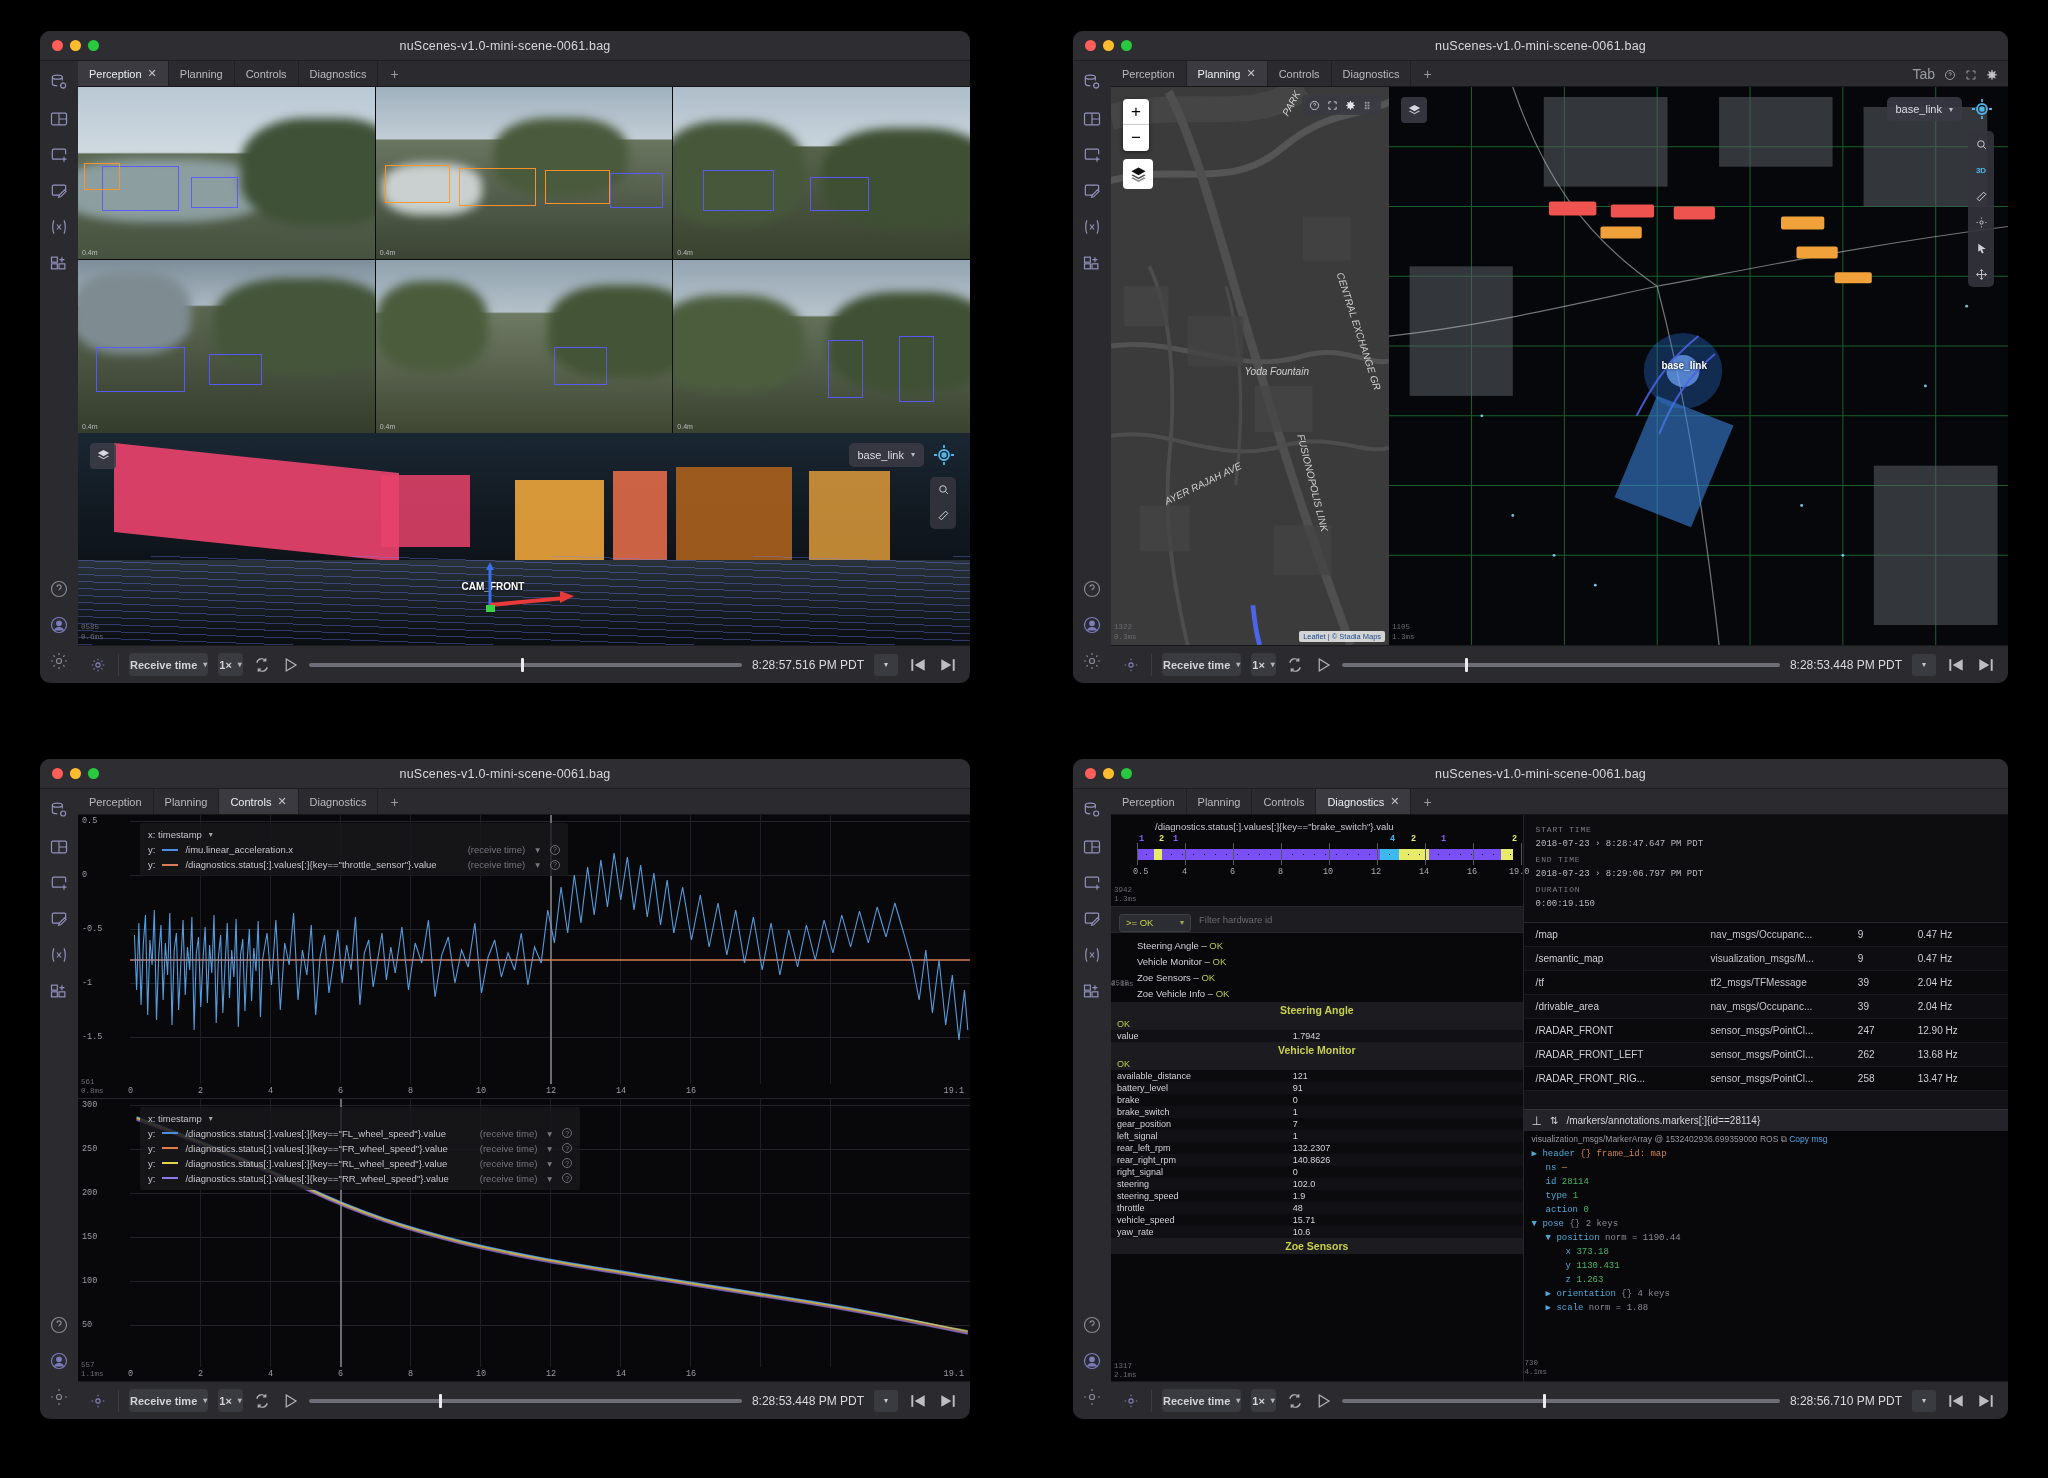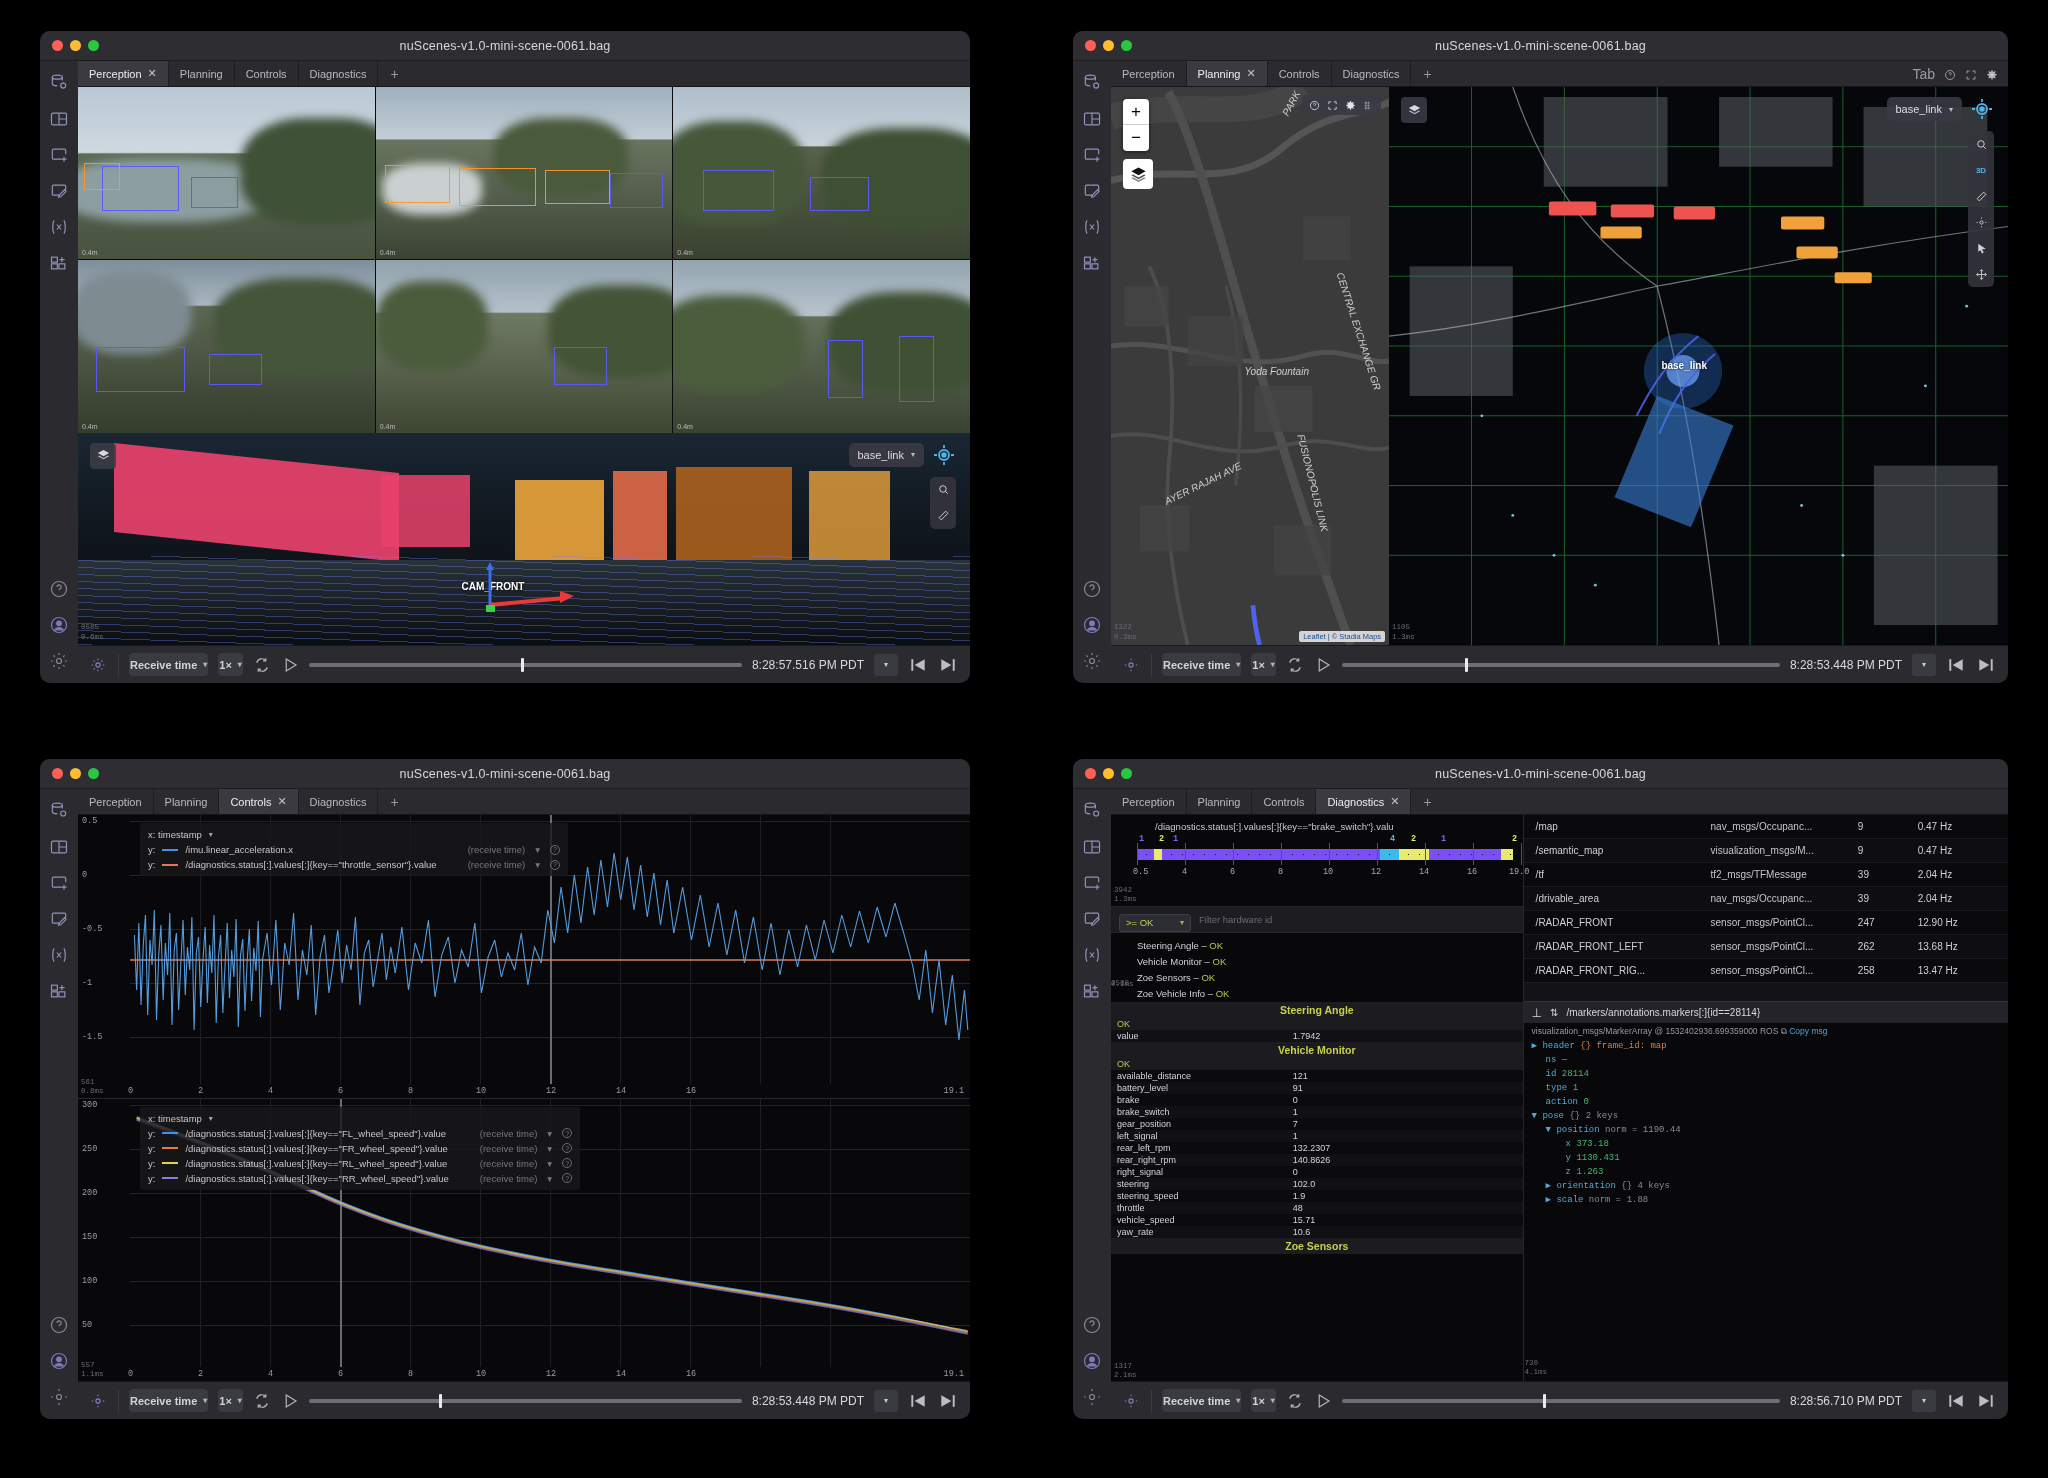--- a/index.html
+++ b/index.html
@@ -1294,20 +1294,28 @@
                     <span class="k">yaw_rate</span>
                     <span class="v">10.6</span>
                   </div>
                 <div class="sectionhdr">Zoe Sensors</div>
                 <div class="statnum" style="bottom:11px">1317</div>
                 <div class="statnum" style="bottom:2px">2.1ms</div>
               </div>
             </div>
 
             <div class="dright">
+              <div class="infobox">
+                <div class="cap">START TIME</div>
+                <div>2018-07-23 › 8:28:47.647 PM PDT</div>
+                <div class="cap" style="margin-top:2px">END TIME</div>
+                <div>2018-07-23 › 8:29:06.797 PM PDT</div>
+                <div class="cap" style="margin-top:2px">DURATION</div>
+                <div>0:00:19.150</div>
+              </div>
 
               <div style="flex:0 0 186px;overflow:hidden">
                 <div class="topicrow">
                     <span class="tname">/map</span>
                     <span class="ttype">nav_msgs/Occupanc...</span>
                     <span class="tcount">9</span>
                     <span class="tfreq">0.47 Hz</span>
                   </div>
                 <div class="topicrow">
                     <span class="tname">/semantic_map</span>

